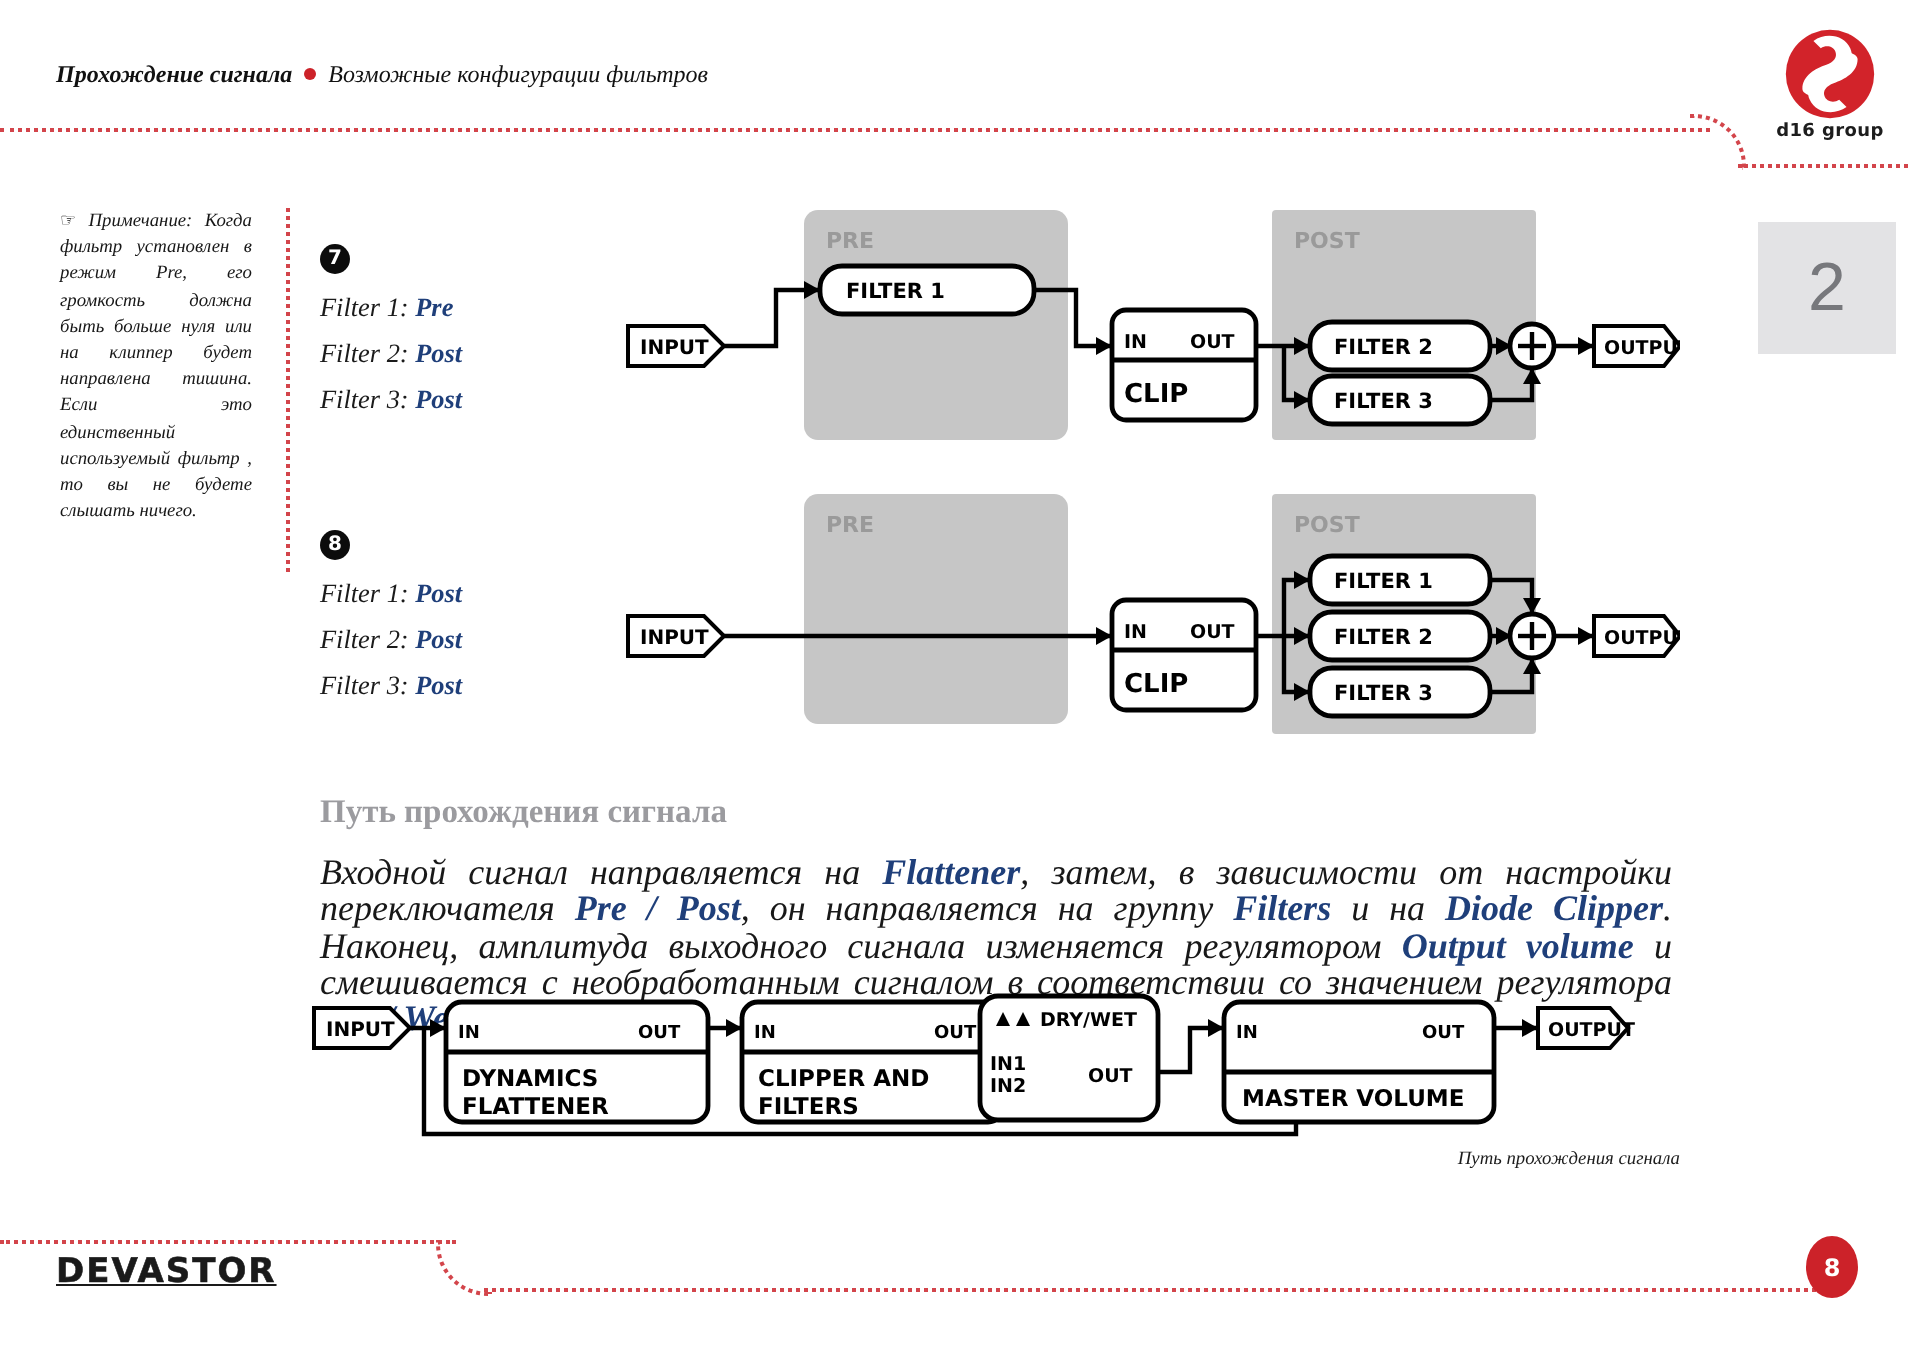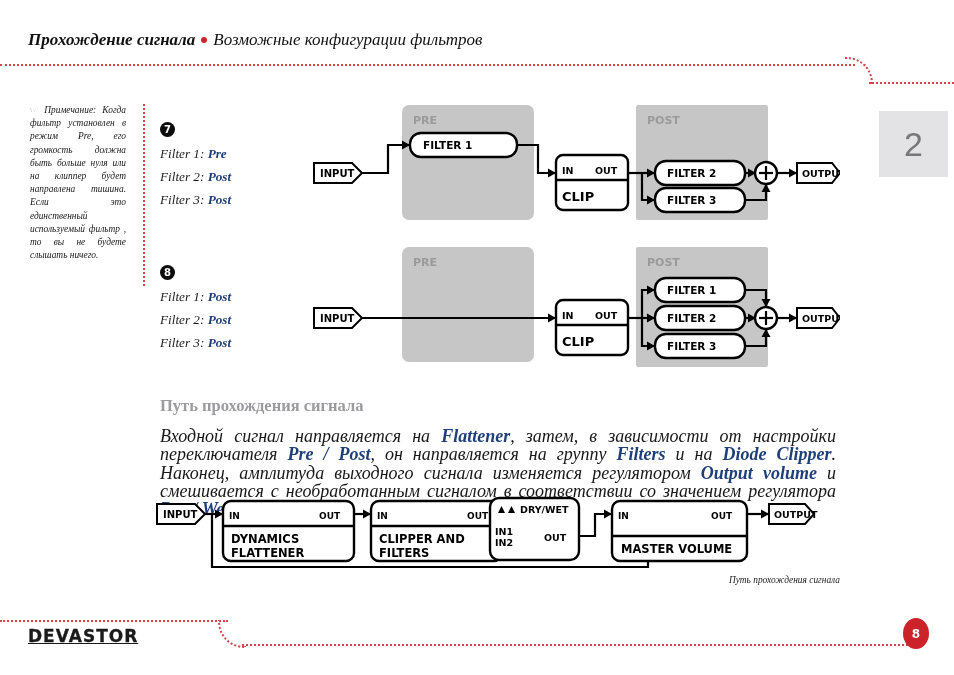--- a/index.html
+++ b/index.html
@@ -5,21 +5,21 @@
   html,body{margin:0;padding:0;}
   body{
     width:954px;height:675px;background:#ffffff;overflow:hidden;position:relative;
     font-family:"Liberation Serif",serif;
   }
   .page{position:absolute;left:0;top:0;width:954px;height:675px;}
 
   
   .hdr-title{
     position:absolute;left:28px;top:30px;width:700px;
-    font-size:17px;color:#111;white-space:nowrap;
+    font-size:12px;color:#111;white-space:nowrap;
   }
   .hdr-title .b{font-weight:bold;font-style:italic;}
   .hdr-title .i{font-style:italic;}
   .hdr-dot{
     display:inline-block;width:6px;height:6px;border-radius:50%;
     background:#cc2229;vertical-align:middle;margin:0 6px 3px 6px;
   }
   .dotline{
     position:absolute;height:0;border-top:2px dotted #d3454b;
   }
@@ -112,20 +112,29 @@
 
 <div class="page">
 
   <div class="hdr-title">
     <span class="b">Прохождение сигнала</span><span class="hdr-dot"></span><span class="i">Возможные конфигурации фильтров</span>
   </div>
   <div class="dotline hdr-dotline"></div>
   <div class="hdr-curve"></div>
   <div class="dotline hdr-dotline2"></div>
 
+  <div class="logo">
+    <svg class="logo-mark" viewBox="0 0 100 100">
+      <circle cx="50" cy="50" r="48" fill="#d2232a"></circle>
+      <path d="M20 66 C20 52, 34 44, 46 40 C54 37, 58 32, 56 26 C54 20, 46 18, 40 22 L32 14 C46 4, 66 8, 72 22 C78 36, 68 48, 54 53 C45 56, 40 62, 42 70 L30 74 C24 72, 20 70, 20 66 Z" fill="#ffffff"></path>
+      <path d="M80 34 C80 48, 66 56, 54 60 C46 63, 42 68, 44 74 C46 80, 54 82, 60 78 L68 86 C54 96, 34 92, 28 78 C22 64, 32 52, 46 47 C55 44, 60 38, 58 30 L70 26 C76 28, 80 30, 80 34 Z" fill="#ffffff"></path>
+      <circle cx="50" cy="50" r="48" fill="none" stroke="#d2232a" stroke-width="0"></circle>
+    </svg>
+    <div class="logo-text">d16 group</div>
+  </div>
 
   <div class="chapter">2</div>
 
   <div class="note">
     <span class="hand">☞</span>
     <b>Примечание:</b>
     <span>Когда фильтр установлен в режим </span><b>Pre</b><span>, его громкость должна быть больше нуля или на клиппер будет направлена тишина. Если это единственный используемый фильтр , то вы не будете слышать ничего.</span>
   </div>
   <div class="note-rule"></div>
 

